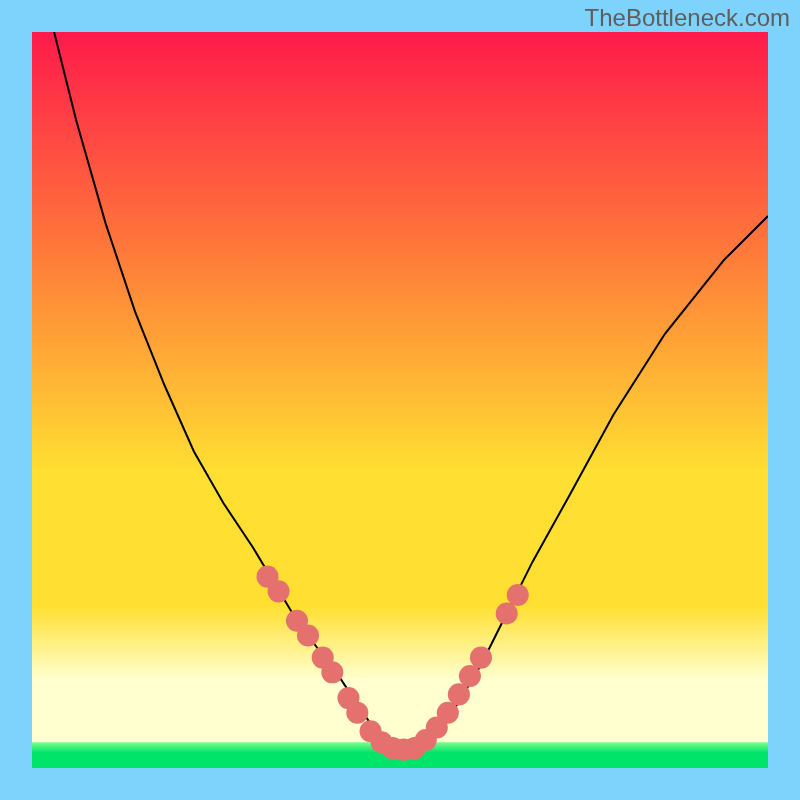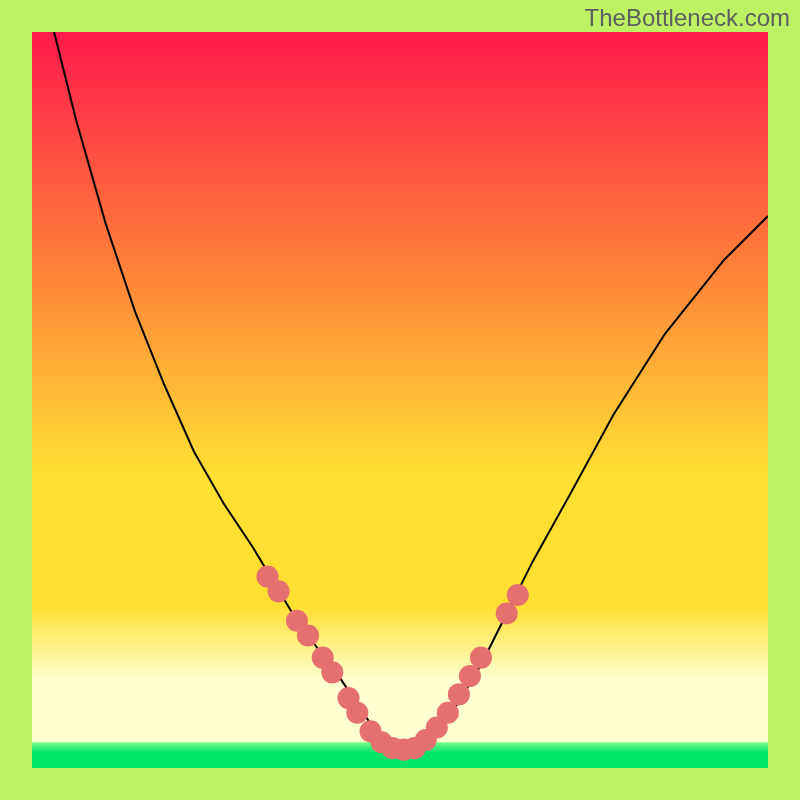--- a/index.html
+++ b/index.html
@@ -10,21 +10,21 @@
     background: #000;
     font-family: Arial, Helvetica, sans-serif;
     overflow: hidden;
   }
   .frame {
     position: absolute;
     top: 0;
     left: 0;
     width: 800px;
     height: 800px;
-    background: #bef264;
+    background: #7dd3fc;
   }
   .plot {
     position: absolute;
     top: 32px;
     left: 32px;
     width: 736px;
     height: 736px;
     overflow: hidden;
   }
   .watermark {

